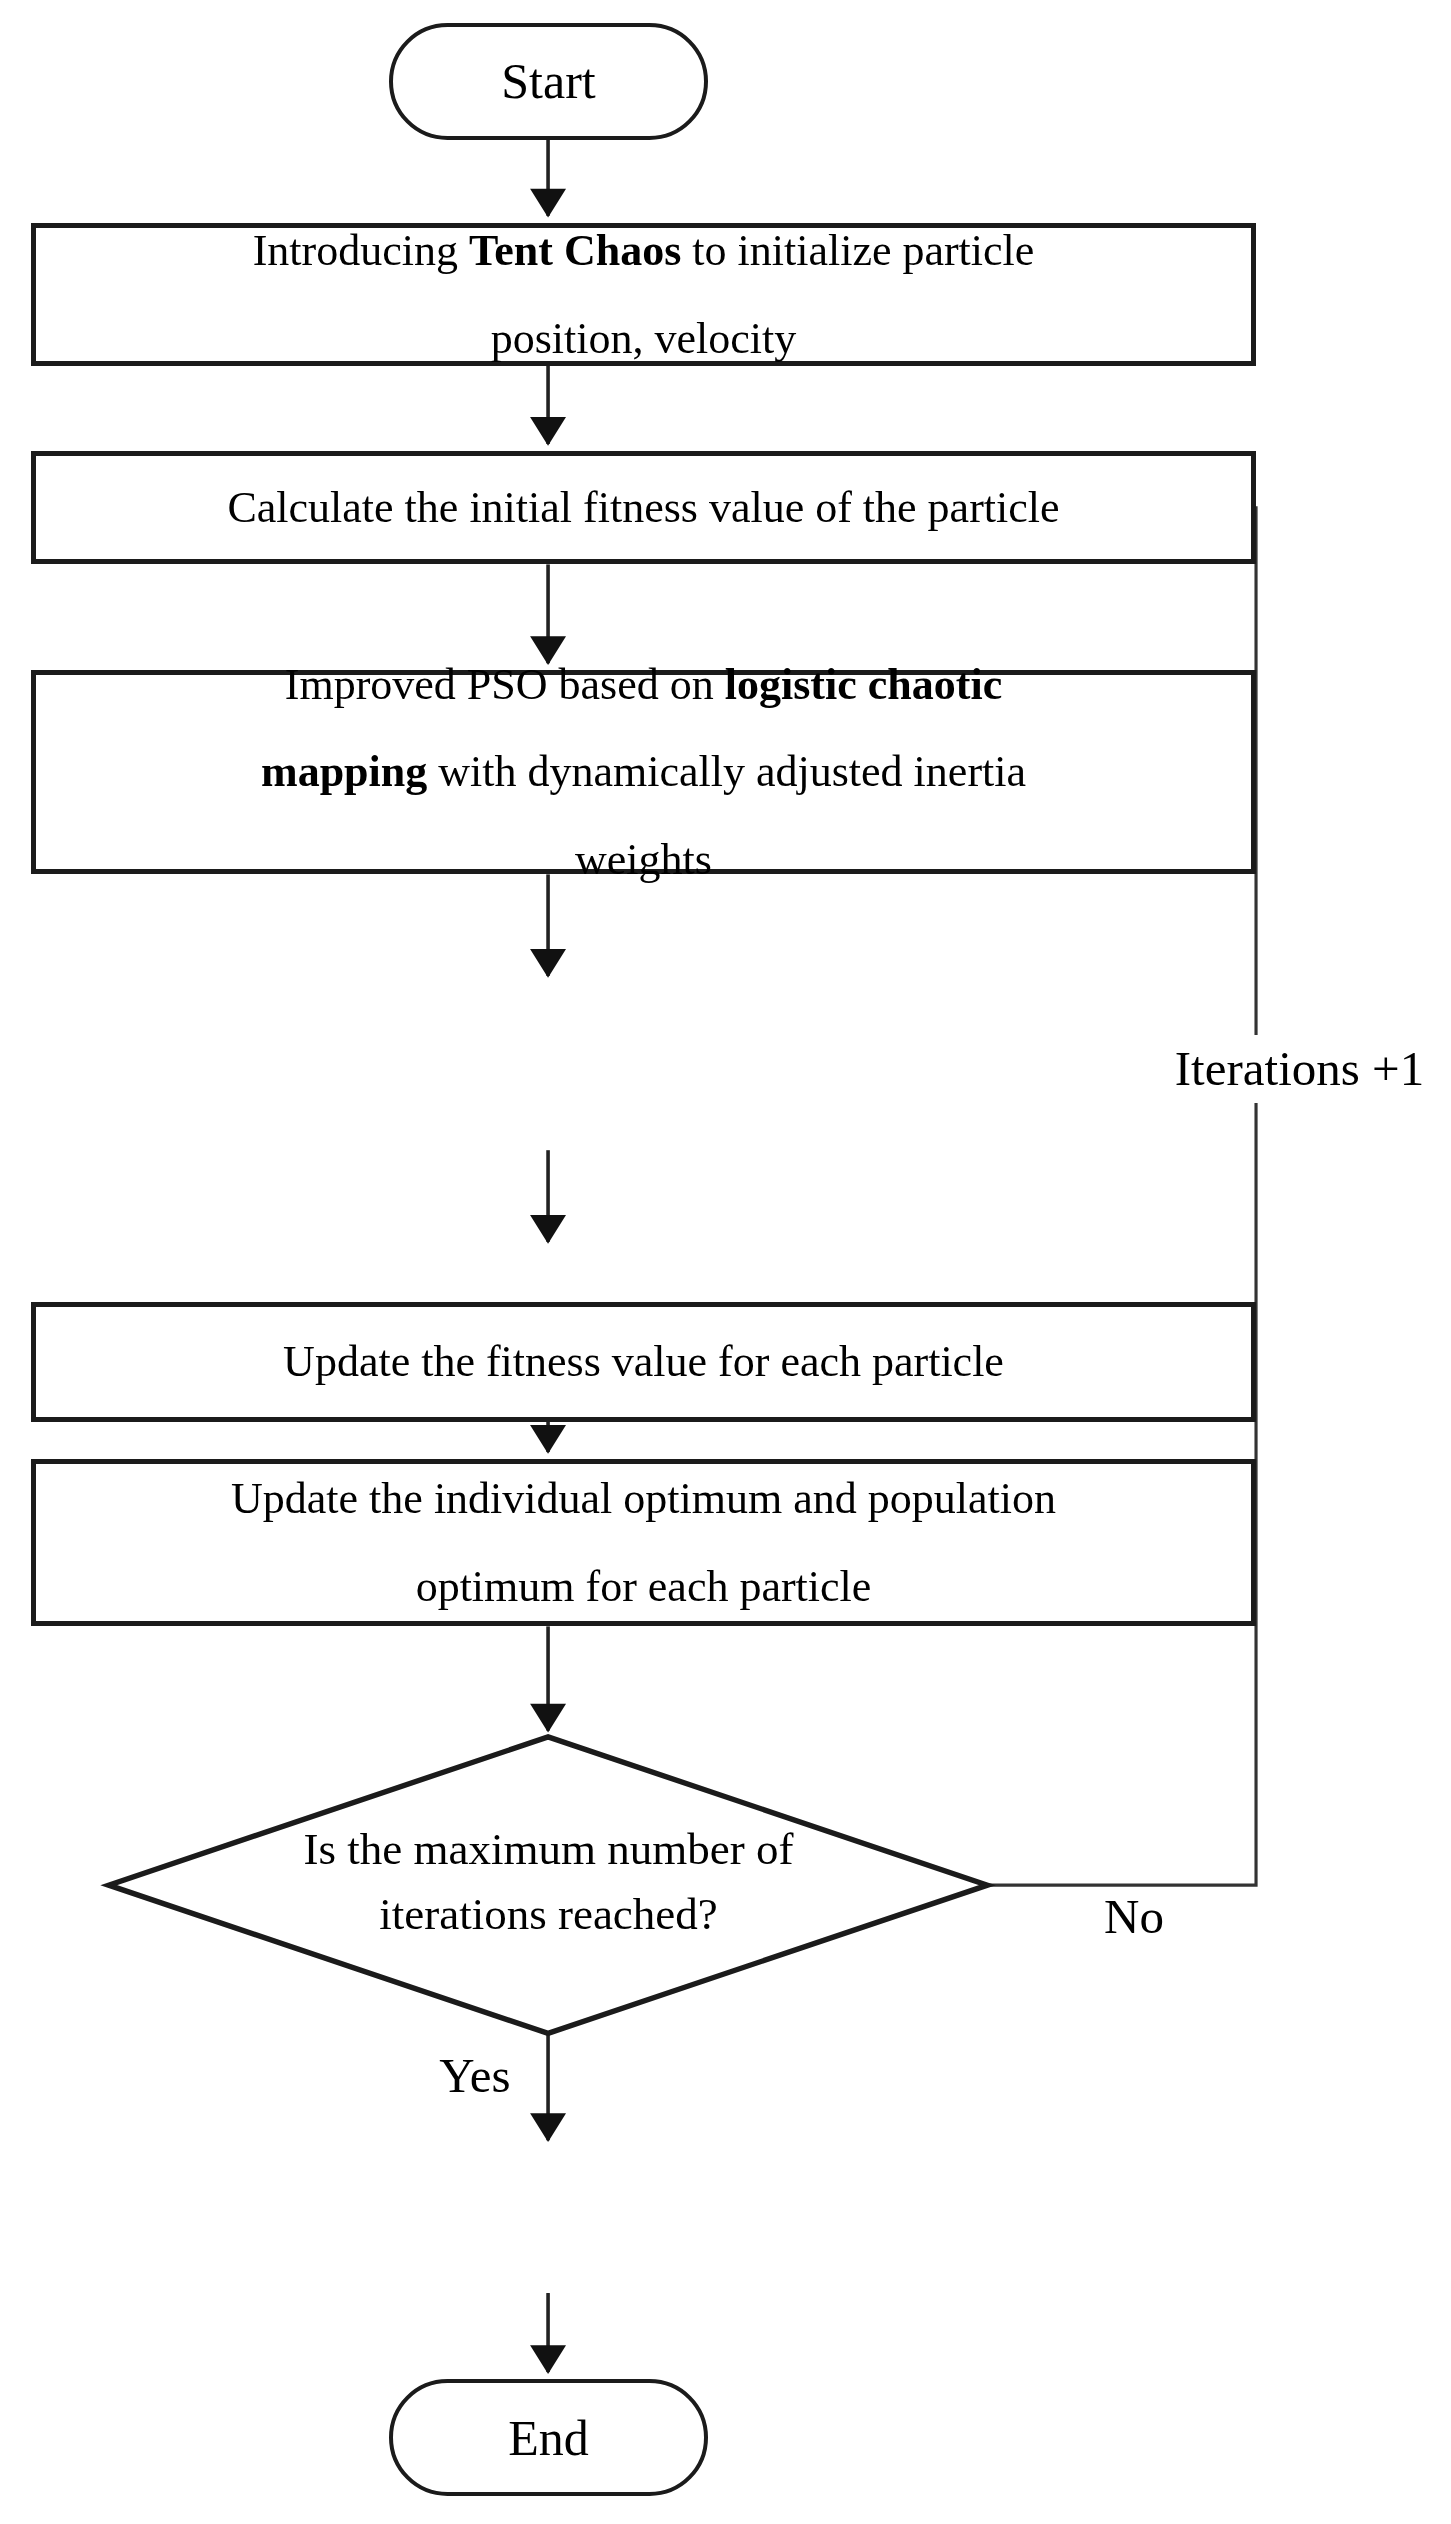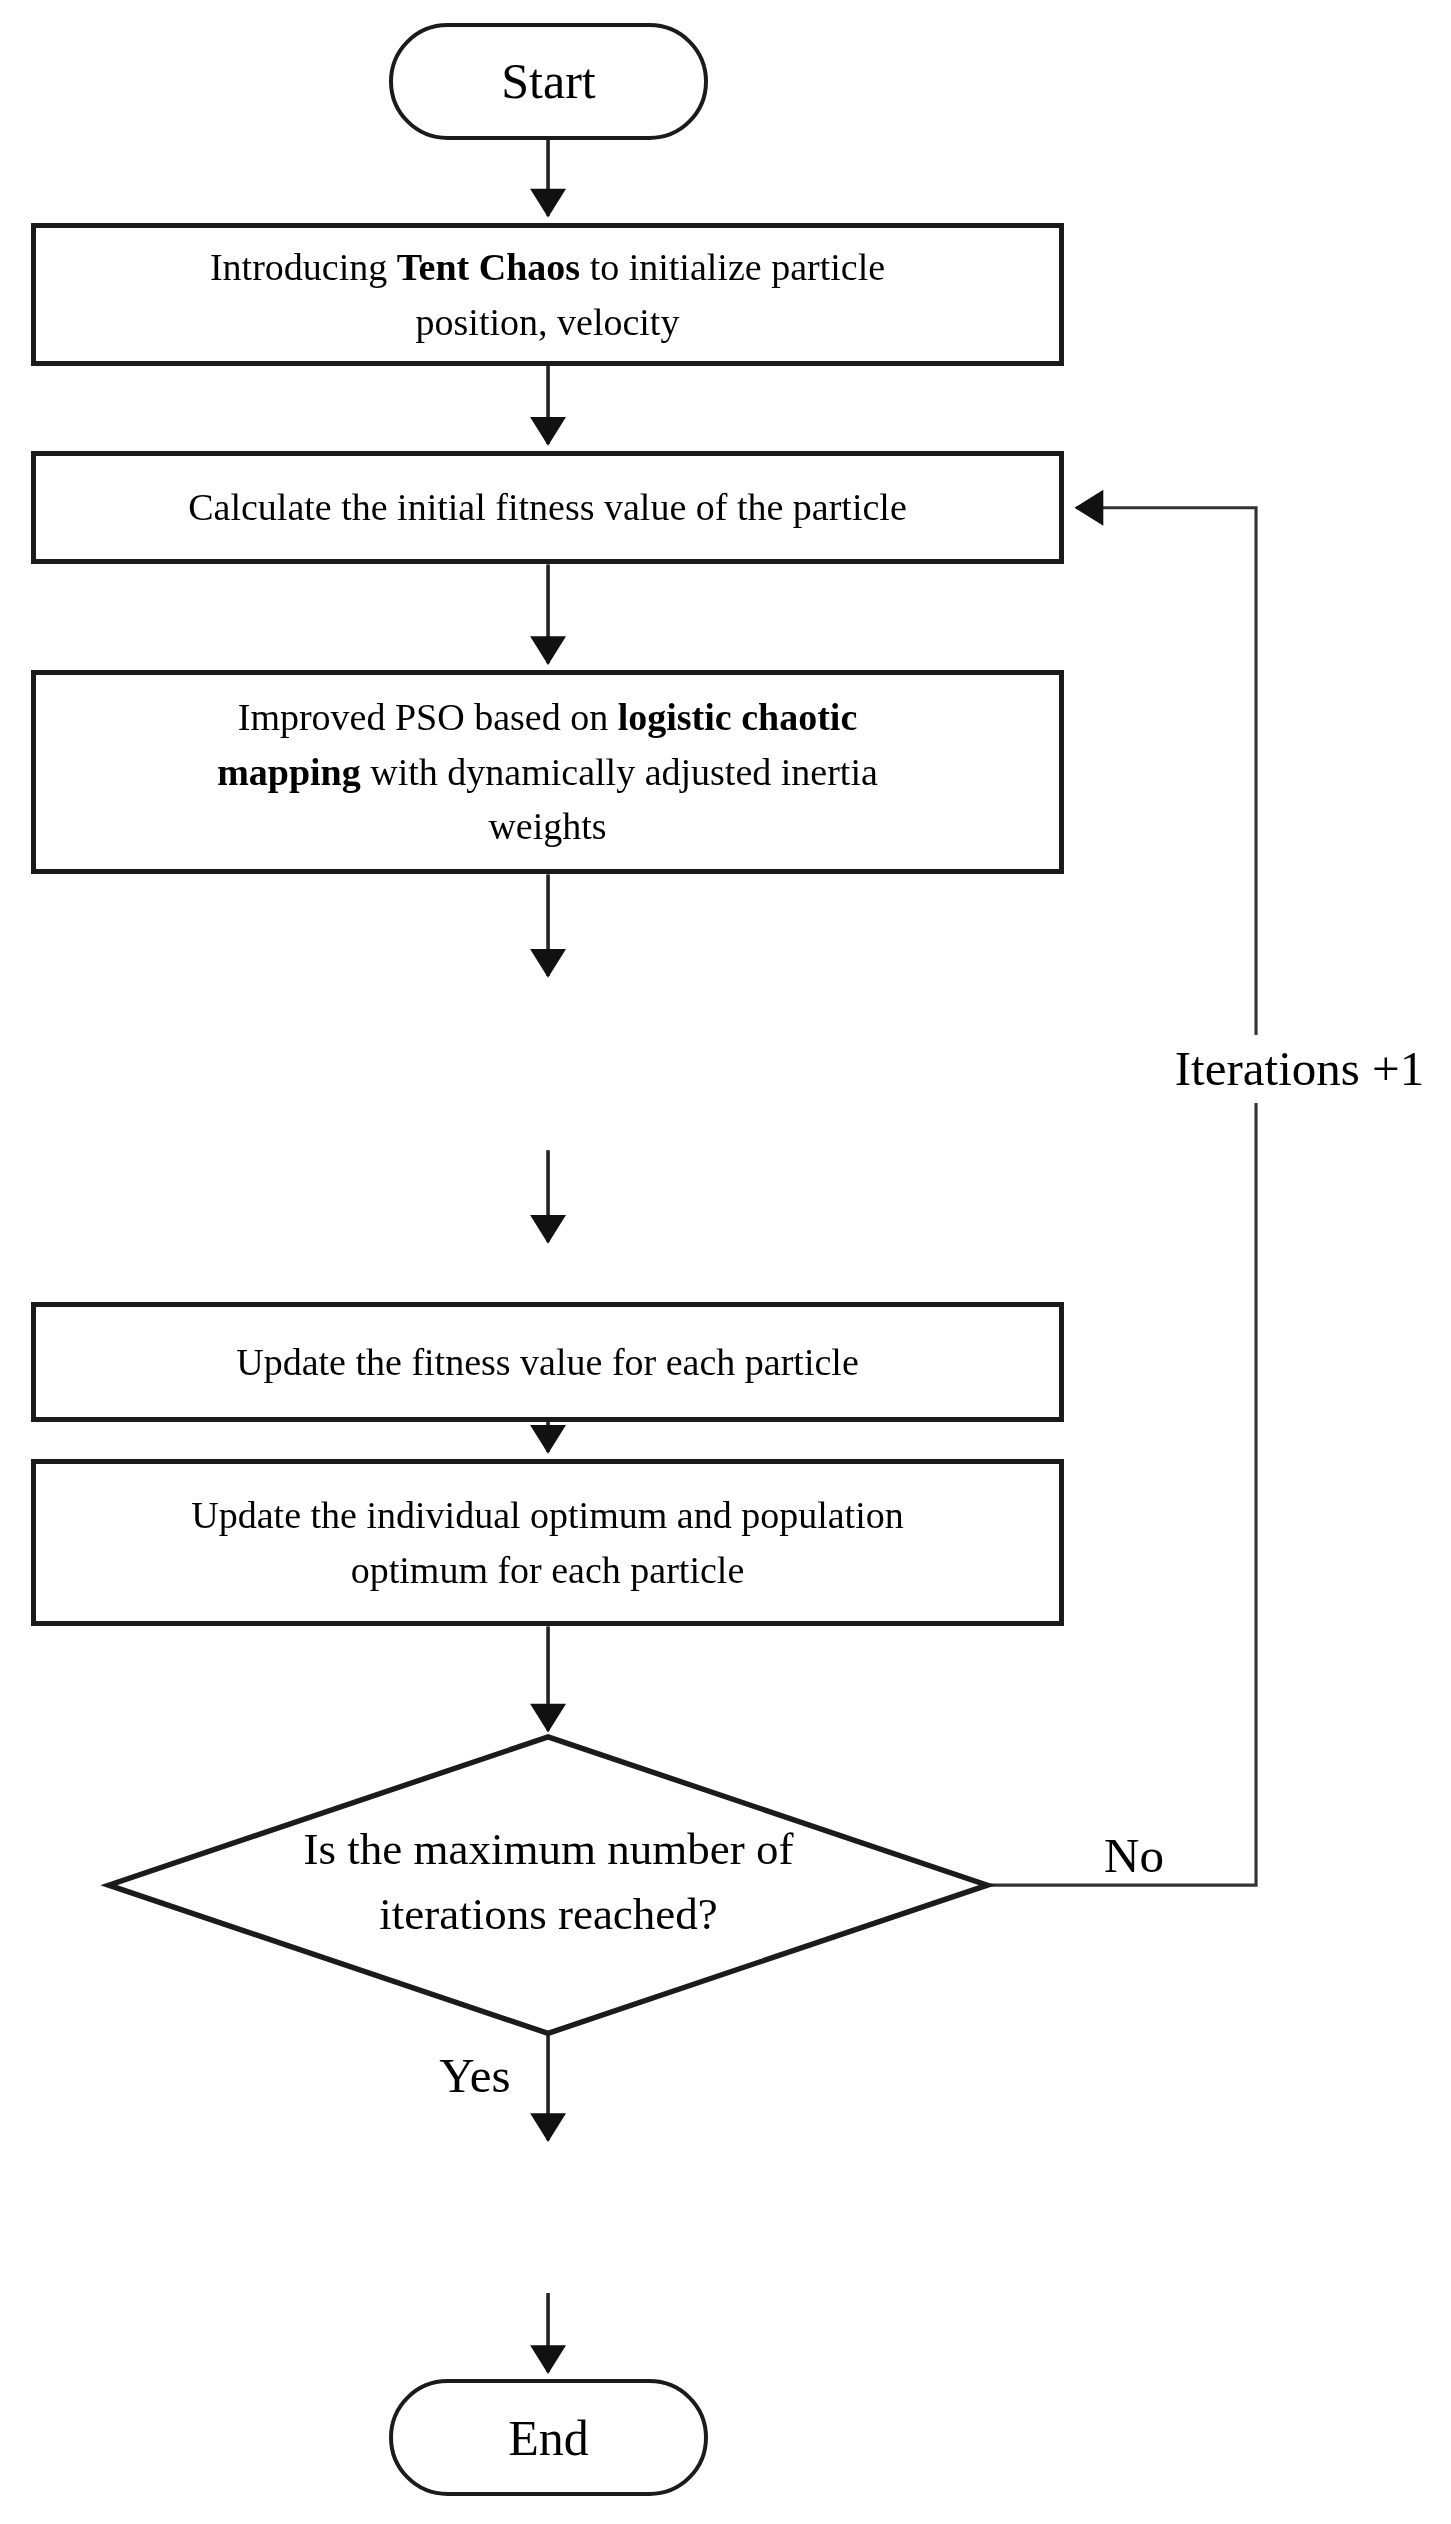--- a/index.html
+++ b/index.html
@@ -14,31 +14,32 @@
     height:2525px;
     background:var(--bg);
     font-family:"Liberation Serif", serif;
     color:var(--text);
     overflow:hidden;
   }
   .edges{position:absolute;left:0;top:0;width:1451px;height:2525px;}
   .node-box{
     position:absolute;
     left:31px;
-    width:1033px;
+    width:1225px;
     border:5.4px solid var(--stroke);
     background:var(--bg);
     box-sizing:border-box;
     display:flex;
     flex-direction:column;
     justify-content:center;
     align-items:center;
-    font-size:38px;
+    font-size:44px;
     line-height:1.44;
     text-align:center;
+    gap:24px;
   }
   .tline{white-space:nowrap;}
   .tline b{font-weight:bold;}
   .stadium{
     position:absolute;
     left:389px;
     width:319px;
     height:117px;
     border:4.5px solid var(--stroke);
     border-radius:65px;
@@ -59,21 +60,21 @@
     font-size:45px;
     line-height:65px;
   }
   .edge-label{
     position:absolute;
     font-size:49px;
     line-height:54px;
     text-align:center;
   }
   .label-yes{left:403px;top:2049px;width:144px;text-align:center;}
-  .label-no{left:1071px;top:1829px;width:126px;}
+  .label-no{left:1071px;top:1890px;width:126px;}
   .label-iterations{
     left:1147px;top:1035px;width:305px;
     background:var(--bg);
     padding:7.2px 0;
   }
 </style>
 </head>
 <body>
 
 <div class="canvas">

